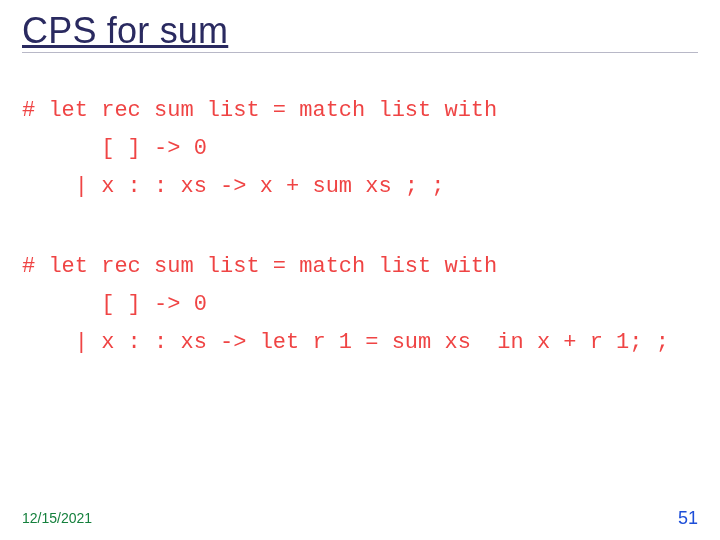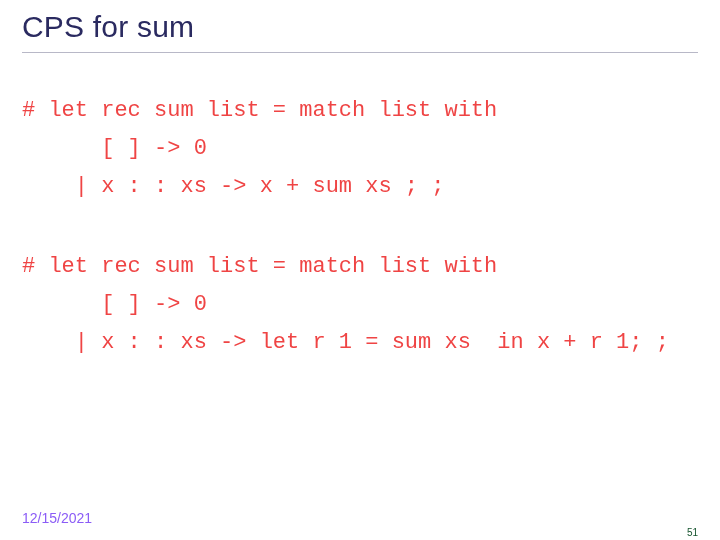--- a/index.html
+++ b/index.html
@@ -16,24 +16,25 @@
   .slide {
     position: relative;
     width: 720px;
     height: 540px;
     box-sizing: border-box;
   }
   .title {
     position: absolute;
     top: 10px;
     left: 22px;
-    font-size: 30px;
+    font-size: 36px;
     font-weight: 400;
     color: #2a2a60;
     letter-spacing: 0.2px;
+    text-decoration: underline;
   }
   .rule {
     position: absolute;
     top: 52px;
     left: 22px;
     width: 676px;
     height: 1px;
     background: #b8b8c7;
   }
   .code {
@@ -46,28 +47,28 @@
     color: #ef4444;
     font-weight: 400;
   }
   .block1 { top: 92px; }
   .block2 { top: 248px; }
   .footer-date {
     position: absolute;
     left: 22px;
     bottom: 14px;
     font-size: 14px;
-    color: #8b5cf6;
+    color: #15803d;
   }
   .footer-page {
     position: absolute;
     right: 22px;
-    bottom: 2px;
-    font-size: 10px;
-    color: #14532d;
+    bottom: 11px;
+    font-size: 18px;
+    color: #1d4ed8;
   }
 </style>
 </head>
 <body>
 
 <div class="slide">
   <div class="title">CPS for sum</div>
   <div class="rule"></div>
 
   <div class="code block1"># let rec sum list = match list with

